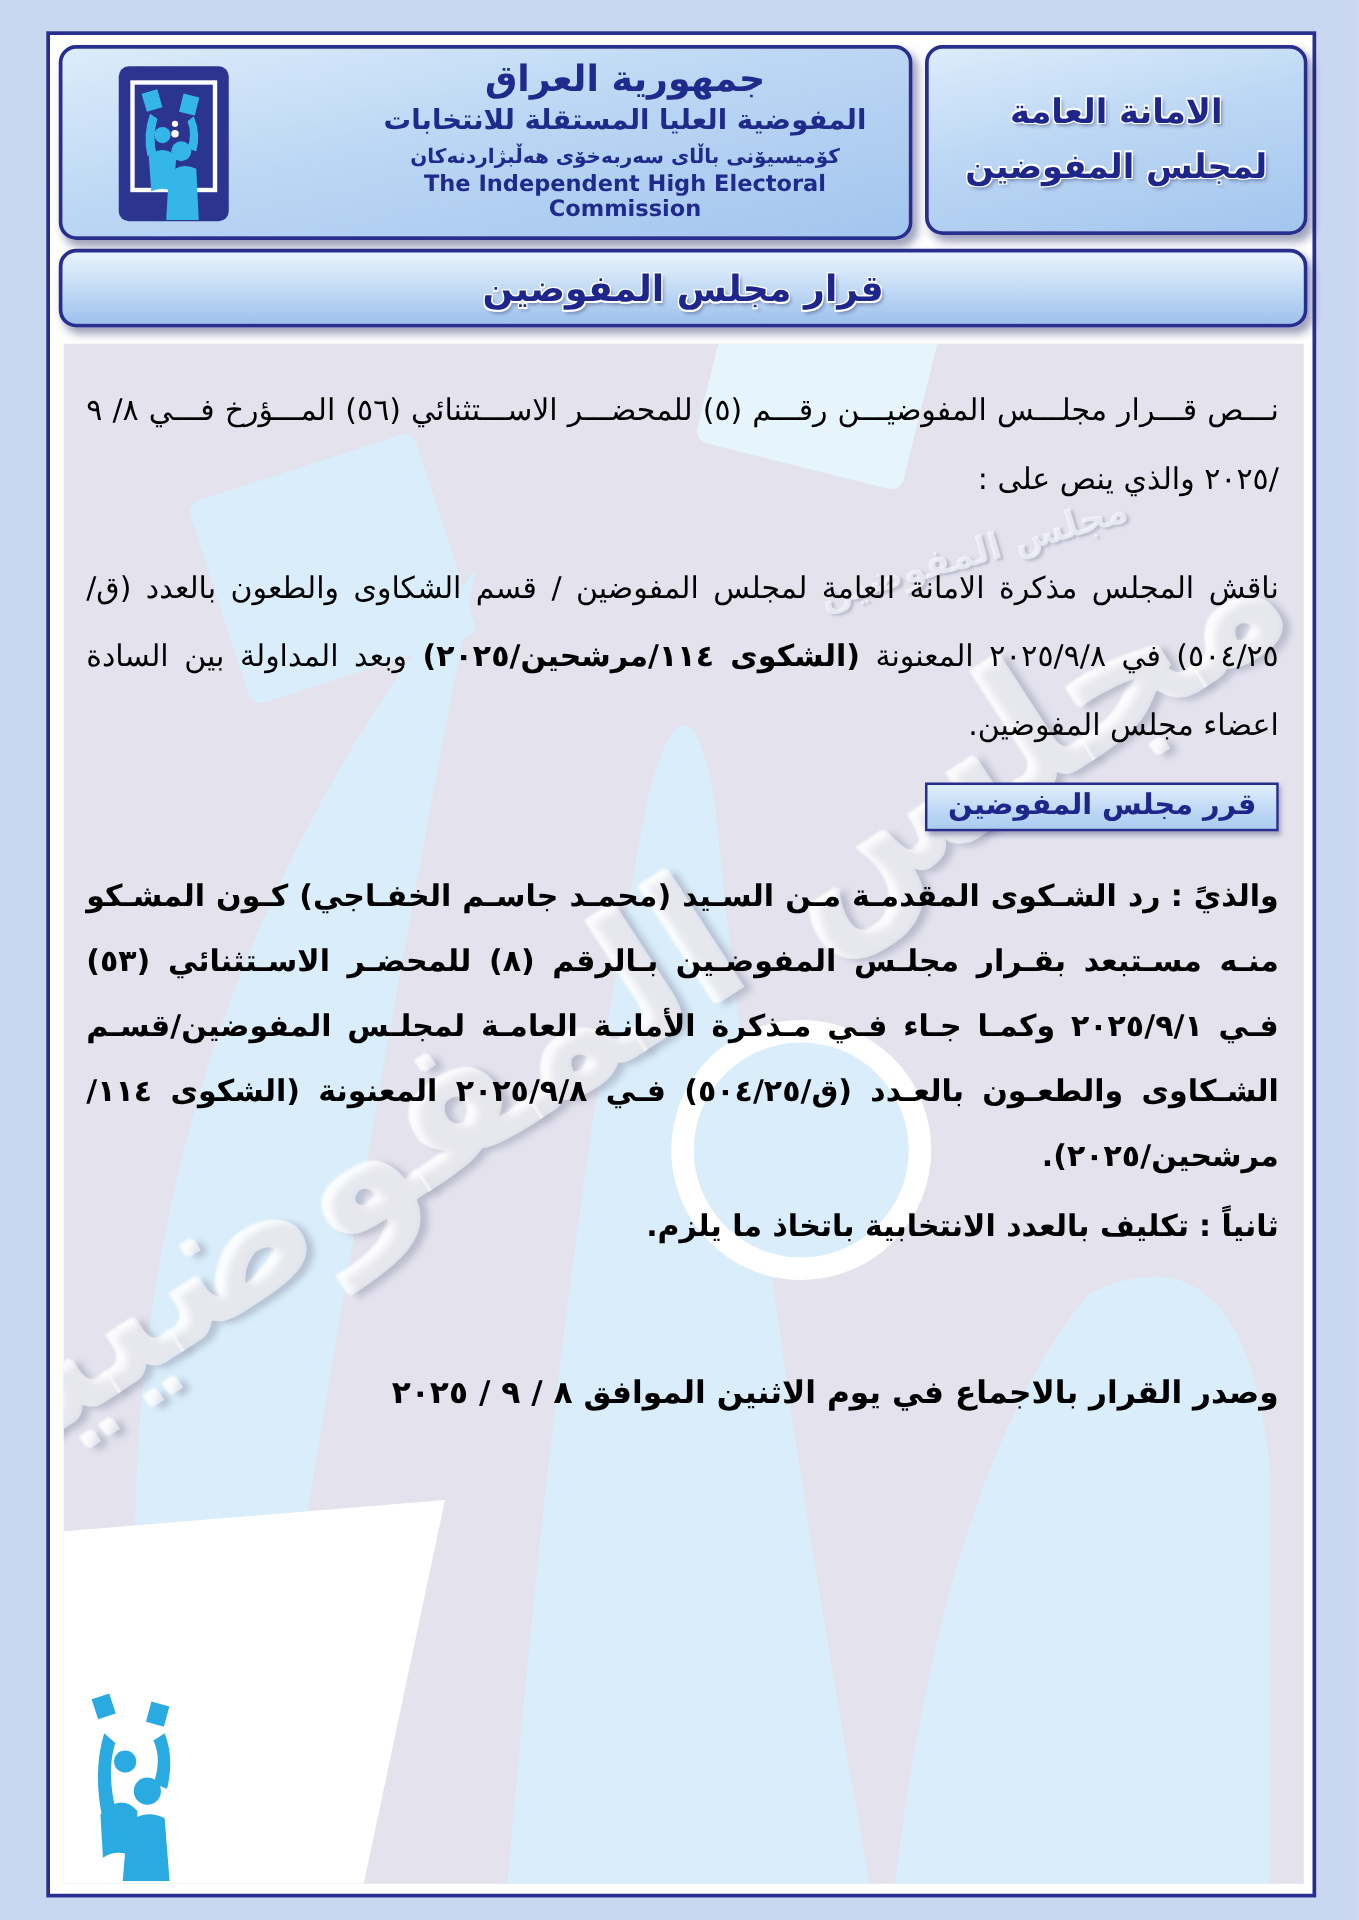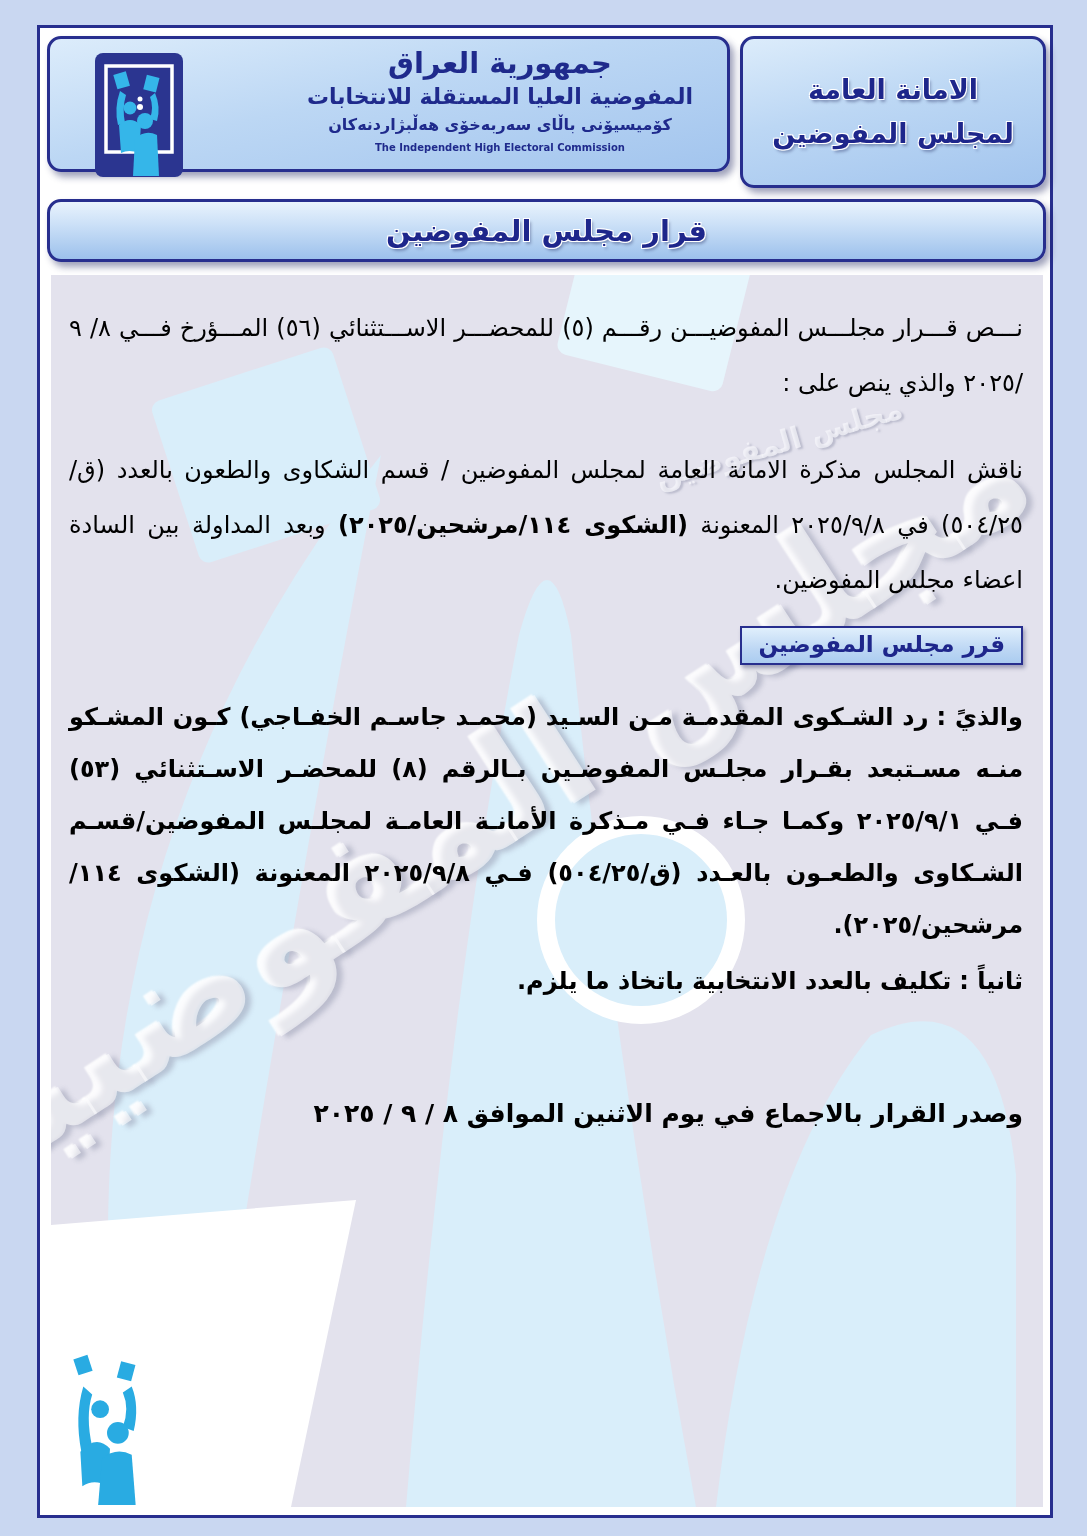--- a/index.html
+++ b/index.html
@@ -11,32 +11,32 @@
   .frame{
     position:absolute;left:37px;top:25px;width:1016px;height:1493px;
     background:#ffffff;border:3px solid #272e8e;box-sizing:border-box;
   }
   
   .hdr-box{
     position:absolute;border:3px solid #272e8e;border-radius:14px;
     background:linear-gradient(168deg,#dcecfb 0%,#bcd7f4 45%,#a3c5ee 100%);
     box-shadow:4px 5px 7px rgba(25,30,90,.42);box-sizing:border-box;
   }
-  .hdr-left{left:7px;top:8px;width:683px;height:136px;}
+  .hdr-left{left:7px;top:8px;width:683px;height:156px;}
   .hdr-right{left:700px;top:8px;width:306px;height:152px;
     display:flex;flex-direction:column;align-items:center;justify-content:center;gap:14px;}
   .logo-wrap{position:absolute;left:44px;top:13px;width:90px;height:126px;}
   .brand{
     position:absolute;left:250px;top:6px;width:400px;height:140px;
     text-align:center;color:#1f2a8c;direction:rtl;
   }
   .brand-l1{font-size:29px;font-weight:bold;line-height:36px;letter-spacing:1px;}
   .brand-l2{font-size:22px;font-weight:bold;line-height:31px;}
   .brand-ku{font-size:16px;font-weight:bold;line-height:26px;}
-  .brand-en{font-size:10px;font-weight:bold;line-height:20px;direction:ltr;}
+  .brand-en{font-size:18px;font-weight:bold;line-height:20px;direction:ltr;}
   .dept-line{
     font-size:27px;font-weight:bold;color:#1e268b;direction:rtl;line-height:30px;
     text-shadow:1px 1px 0 #fff,-1px -1px 0 #fff,1px -1px 0 #fff,-1px 1px 0 #fff,2px 3px 3px rgba(20,25,80,.35);
   }
   
   .title-bar{
     position:absolute;left:7px;top:171px;width:999px;height:63px;
     border:3px solid #272e8e;border-radius:14px;box-sizing:border-box;
     background:linear-gradient(180deg,#e9f3fd 0%,#cbe0f7 40%,#9dc1ec 100%);
     box-shadow:4px 5px 7px rgba(25,30,90,.42);

